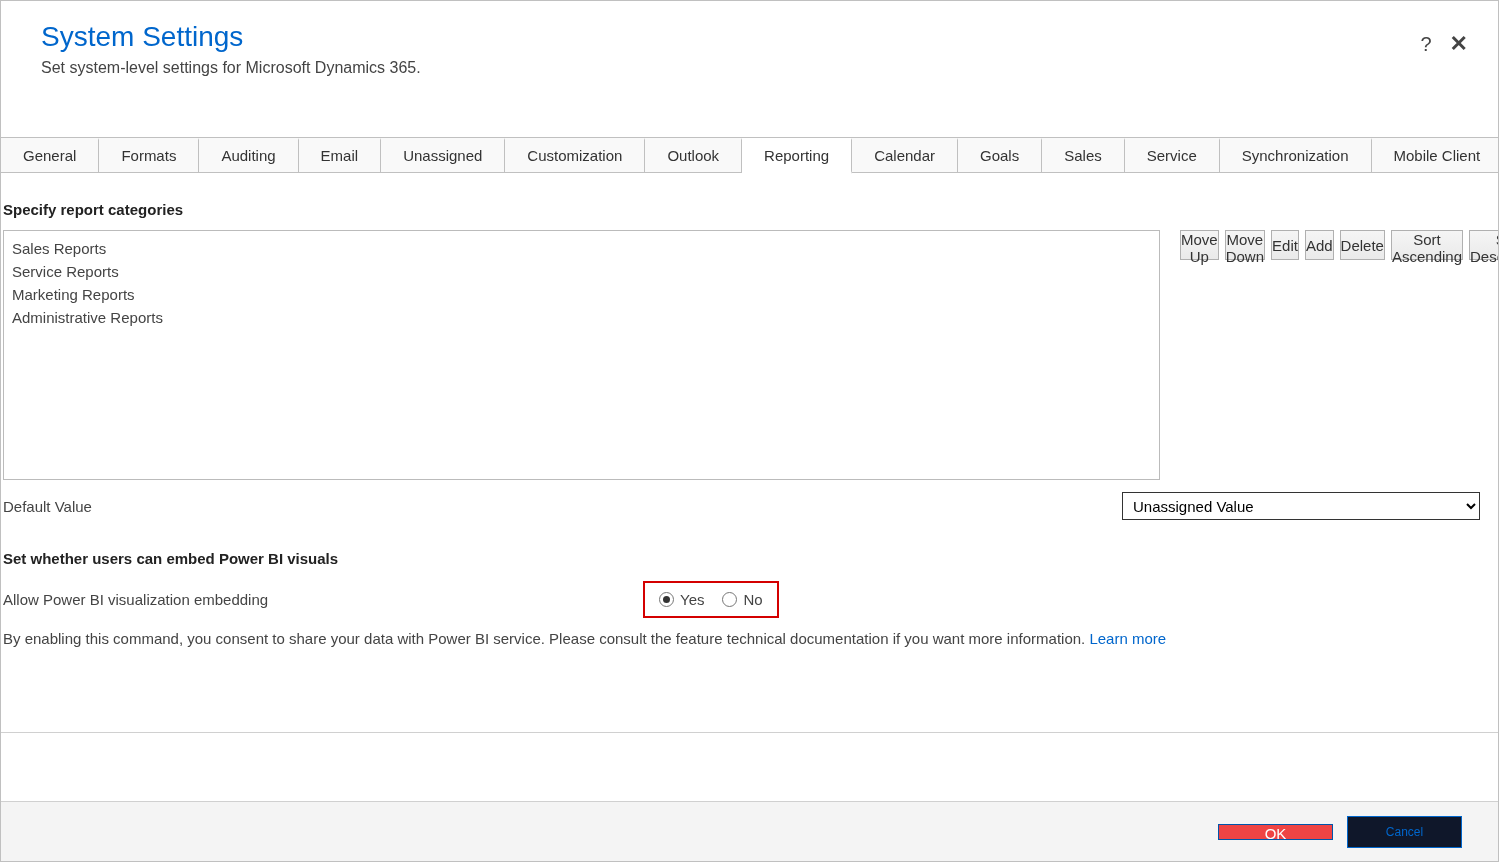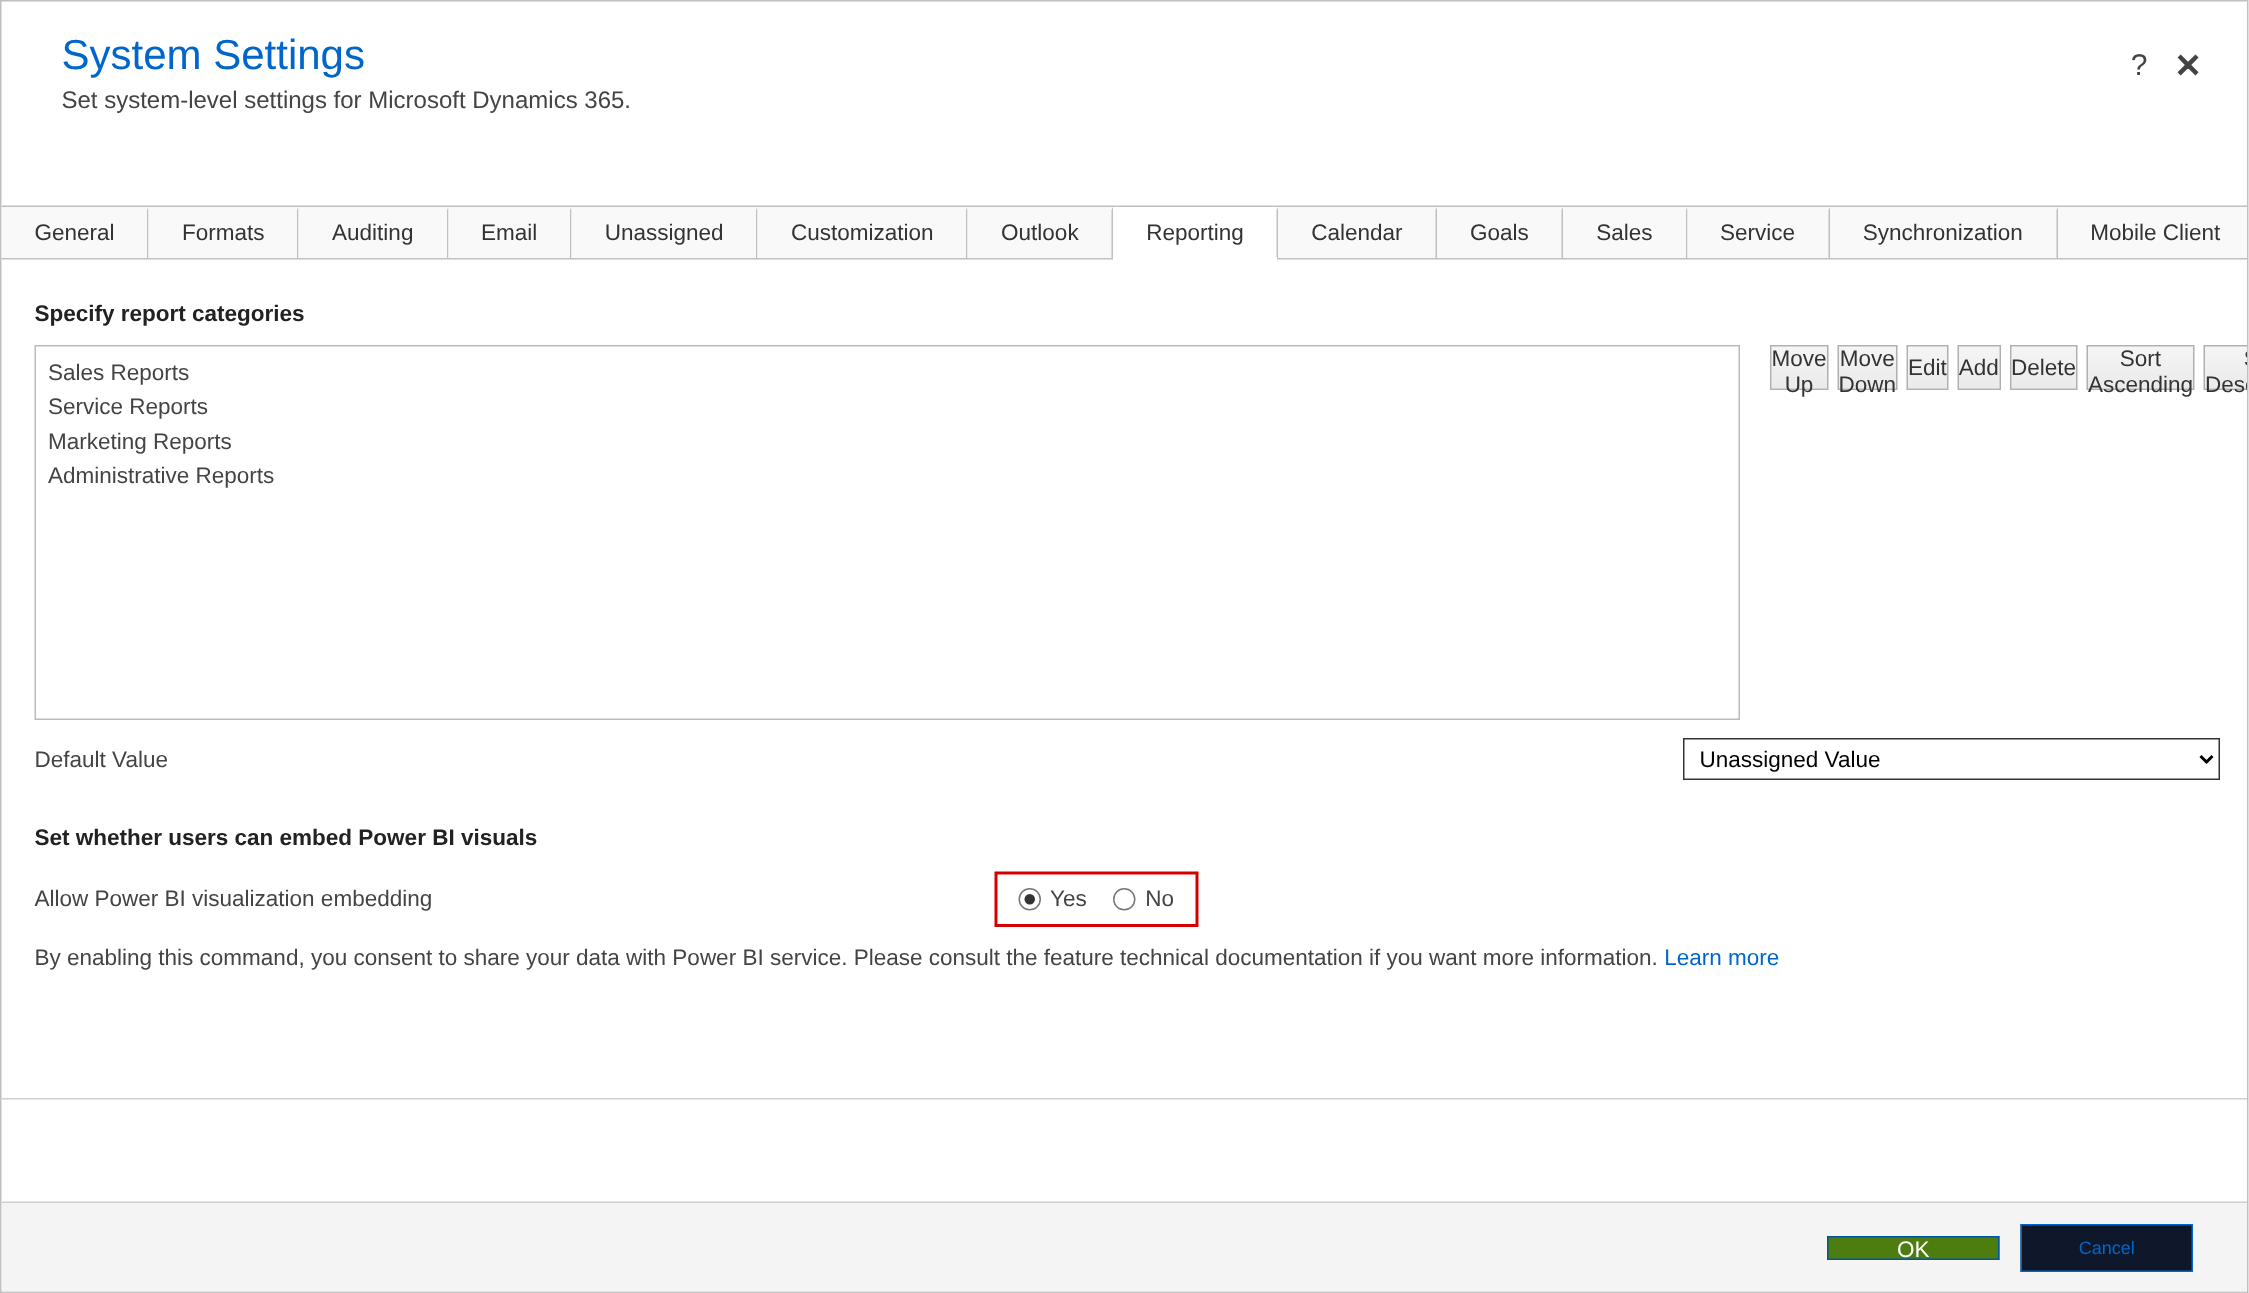--- a/index.html
+++ b/index.html
@@ -67,21 +67,21 @@
     .tab.active {
       background: #ffffff;
       border-bottom: 3px solid #ffffff;
       margin-bottom: -2px;
       position: relative;
     }
     .tab:not(.active) {
       background: #f9f9f9;
     }
     .content {
-      padding: 28px 18px 18px 22px;
+      padding: 28px 18px 18px 2px;
       border-bottom: 1px solid #d0d0d0;
       min-height: 560px;
     }
     .section-title {
       font-weight: bold;
       font-size: 15px;
       color: #222222;
       margin-bottom: 12px;
     }
     .categories-row {
@@ -194,21 +194,21 @@
       height: 60px;
       background: #f4f4f4;
       display: flex;
       justify-content: flex-end;
       align-items: center;
       padding: 0 36px;
       gap: 14px;
       border-top: 1px solid #d0d0d0;
     }
     .btn-primary {
-      background: #4d7c0f;
+      background: #ef4444;
       color: #ffffff;
       border: 1px solid #0055aa;
       width: 115px;
       height: 16px;
       font-size: 15px;
       cursor: pointer;
     }
     .btn-secondary {
       background: #0f172a;
       color: #0066cc;

